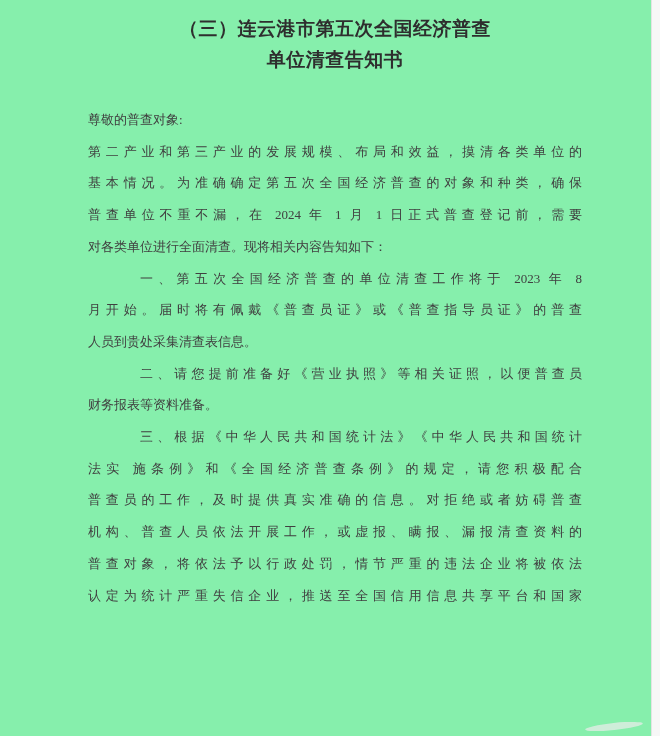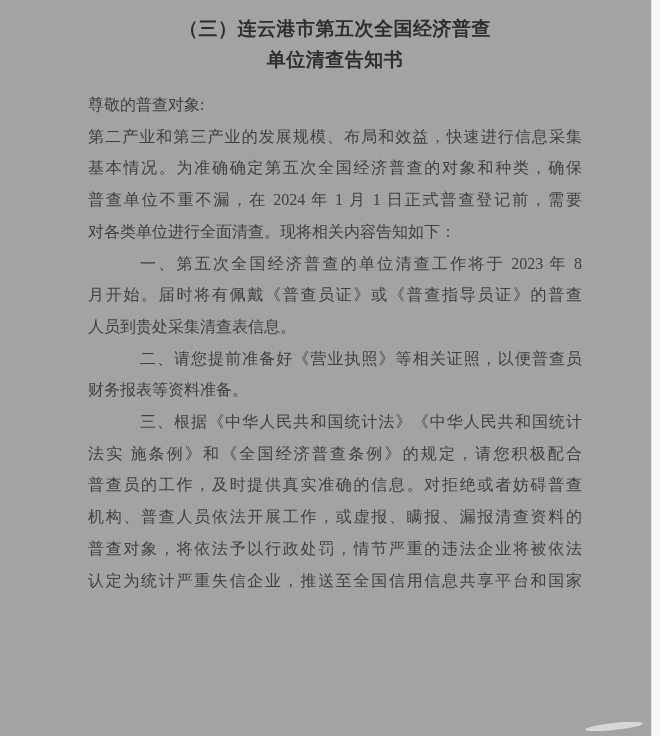--- a/index.html
+++ b/index.html
@@ -1,21 +1,21 @@
 <!DOCTYPE html>
 <html><head>
 <meta charset="utf-8">
 <style>
   * { margin: 0; padding: 0; box-sizing: border-box; }
   html, body { background: #ffffff; }
   .page {
     position: relative;
     width: 660px;
     height: 736px;
-    background: #a3a3a3;
+    background: #86efac;
     overflow: hidden;
     font-family: "Liberation Serif", serif;
     color: #3f3f3f;
   }
   
   .scan-edge-strip {
     position: absolute;
     top: 0; right: 0;
     width: 9px; height: 736px;
     background: #f7f7f7;
@@ -45,22 +45,22 @@
     text-align: center;
     font-family: "Liberation Sans", sans-serif;
     font-weight: bold;
     font-size: 19px;
     color: #2e2e2e;
     letter-spacing: 0.5px;
   }
   .title-line.first { line-height: 30px; }
   .title-line.second { line-height: 32px; }
   .body-block {
-    margin-top: 13px;
-    font-size: 16px;
+    margin-top: 28px;
+    font-size: 13px;
     line-height: 31.7px;
     color: #404040;
   }
   .line {
     width: 100%;
     text-align: left;
     white-space: pre-wrap;
   }
   .line.just {
     text-align: justify;
@@ -71,21 +71,21 @@
 </style>
 </head>
 <body>
 
 <div class="page">
   <div class="doc">
     <div class="title-line first">（三）连云港市第五次全国经济普查</div>
     <div class="title-line second">单位清查告知书</div>
     <div class="body-block">
       <div class="line">尊敬的普查对象:</div>
-      <div class="line just">第二产业和第三产业的发展规模、布局和效益，快速进行信息采集</div>
+      <div class="line just">第二产业和第三产业的发展规模、布局和效益，摸清各类单位的</div>
       <div class="line just">基本情况。为准确确定第五次全国经济普查的对象和种类，确保</div>
       <div class="line just">普查单位不重不漏，在 2024 年 1 月 1 日正式普查登记前，需要</div>
       <div class="line">对各类单位进行全面清查。现将相关内容告知如下：</div>
       <div class="line ind just">一、第五次全国经济普查的单位清查工作将于 2023 年 8</div>
       <div class="line just">月开始。届时将有佩戴《普查员证》或《普查指导员证》的普查</div>
       <div class="line">人员到贵处采集清查表信息。</div>
       <div class="line ind just">二、请您提前准备好《营业执照》等相关证照，以便普查员</div>
       <div class="line">财务报表等资料准备。</div>
       <div class="line ind just">三、根据《中华人民共和国统计法》《中华人民共和国统计</div>
       <div class="line just">法实 施条例》和《全国经济普查条例》的规定，请您积极配合</div>

